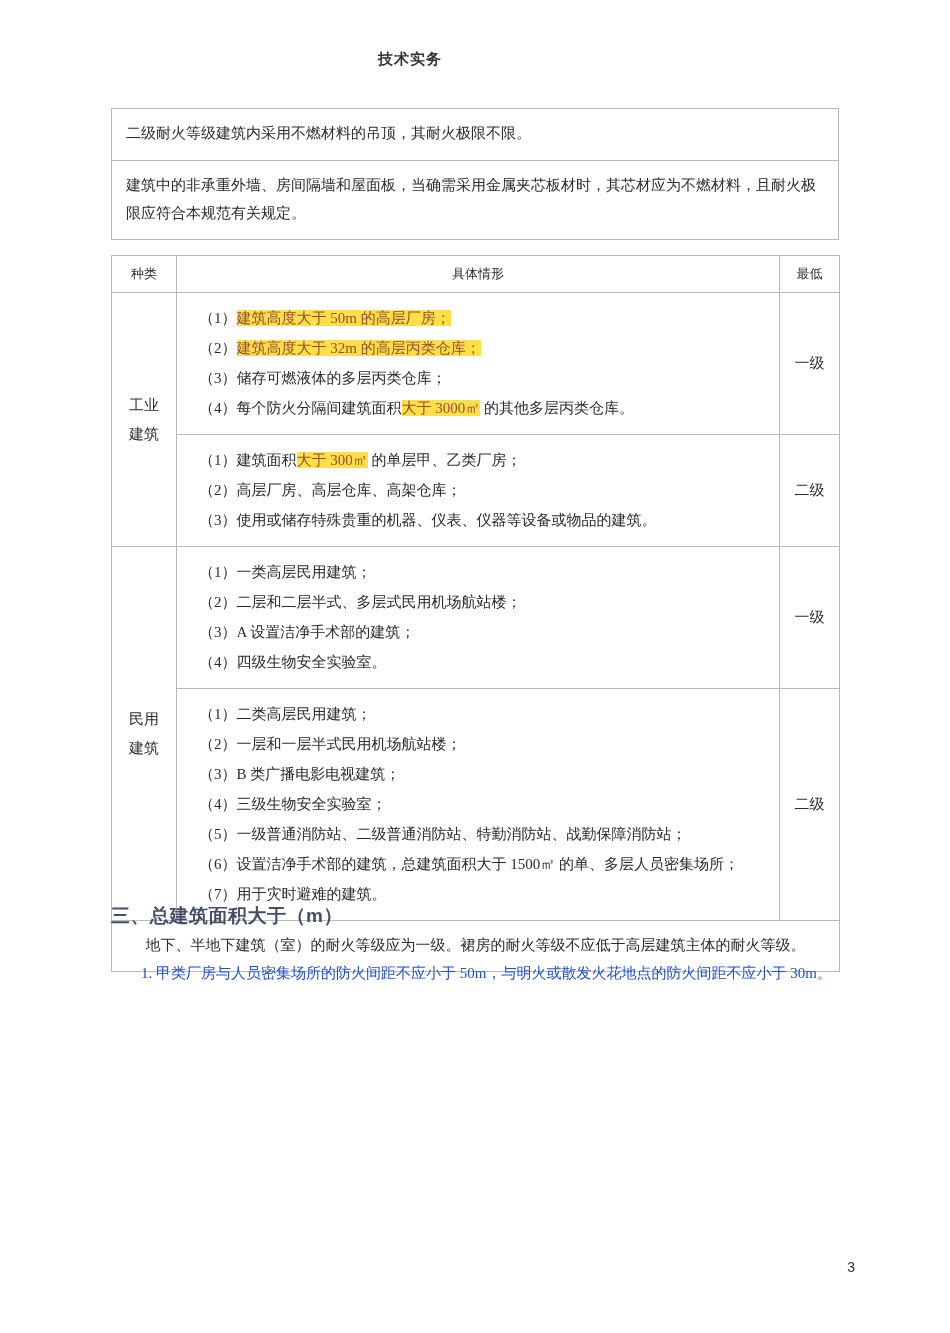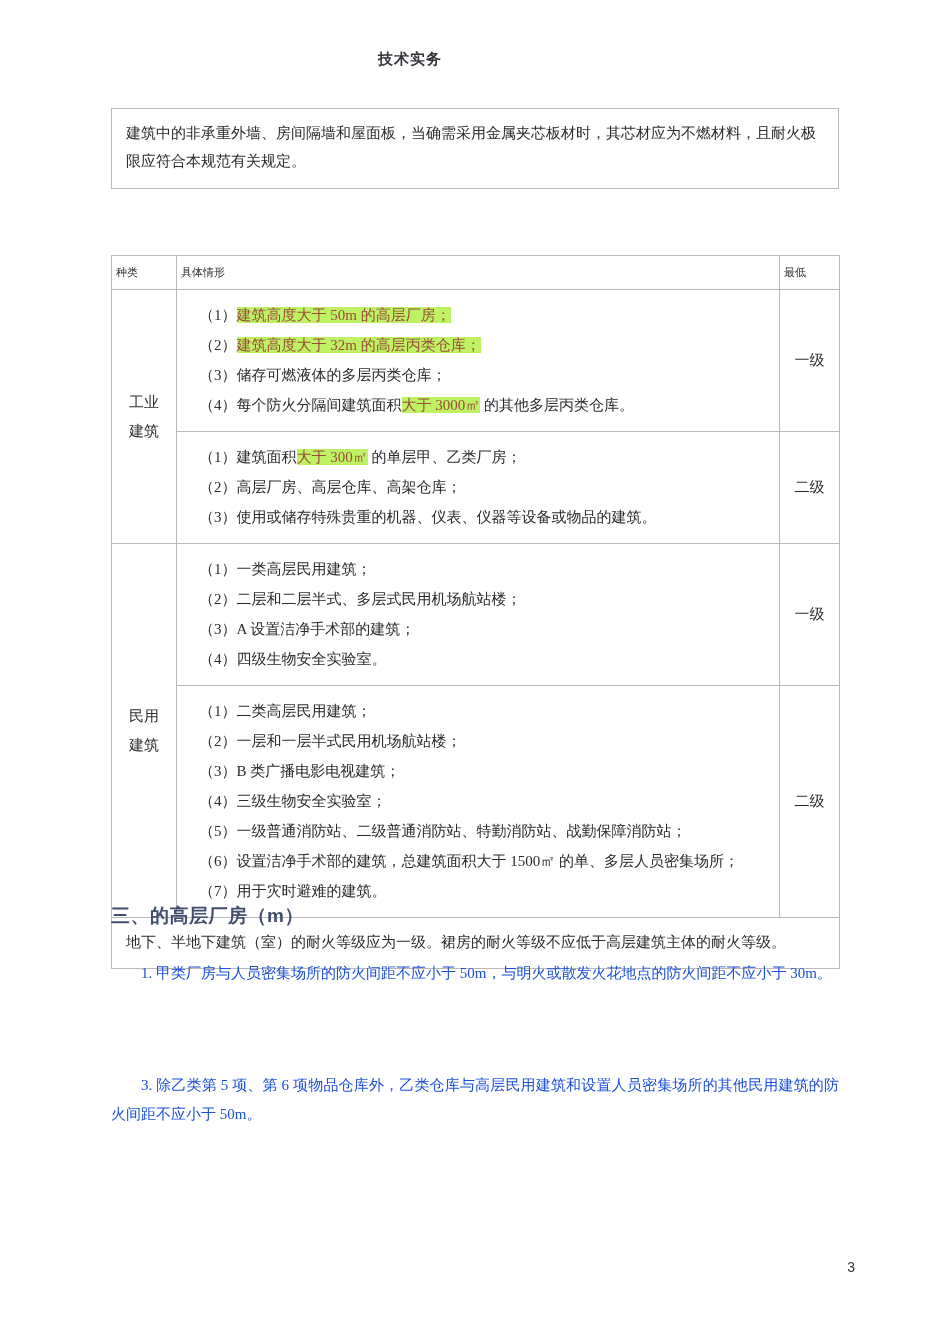--- a/index.html
+++ b/index.html
@@ -68,23 +68,23 @@
     table-layout: fixed;
   }
   .cls-table td, .cls-table th {
     border: 1px solid #b9b9b9;
     font-size: 15px;
     color: #2b2b2b;
     font-weight: normal;
     vertical-align: middle;
   }
   .cls-table th {
-    text-align: left;
+    text-align: center;
     padding: 9px 4px;
-    font-size: 11px;
+    font-size: 13px;
   }
   .col-kind   { width: 65px; }
   .col-detail { width: 603px; }
   .col-level  { width: 60px; }
 
   .kind-cell {
     text-align: center;
     line-height: 1.9;
     padding: 4px 2px;
   }
@@ -96,24 +96,25 @@
     padding: 10px 14px 11px 22px;
     line-height: 2.0;
   }
   .detail-cell .item {
     white-space: nowrap;
   }
 
   .full-cell {
     padding: 11px 14px 12px 14px;
     line-height: 1.8;
+    text-align: center;
   }
 
   .hl {
-    background: #bef264;
+    background: #fde047;
     color: #9a4a39;
   }
 
   
   .section-heading {
     position: absolute;
     left: 111px;
     top: 903px;
     font-family: "Liberation Sans", "DejaVu Sans", sans-serif;
     font-weight: bold;
@@ -154,20 +155,23 @@
 </style>
 </head>
 <body>
 
 <div class="page">
 
   <div class="doc-header">技术实务</div>
 
   <table class="note-table">
     <tbody>
+      <tr>
+        <td>二级耐火等级建筑内采用不燃材料的吊顶，其耐火极限不限。</td>
+      </tr>
       <tr>
         <td>建筑中的非承重外墙、房间隔墙和屋面板，当确需采用金属夹芯板材时，其芯材应为不燃材料，且耐火极限应符合本规范有关规定。</td>
       </tr>
     </tbody>
   </table>
 
   <table class="cls-table">
     <colgroup>
       <col class="col-kind">
       <col class="col-detail">
@@ -226,20 +230,19 @@
             <div class="item"><span>（7）</span><span>用于灾时避难的建筑。</span></div>
           </td>
           <td class="level-cell">二级</td>
         </tr>
         <tr>
           <td class="full-cell" colspan="3">地下、半地下建筑（室）的耐火等级应为一级。裙房的耐火等级不应低于高层建筑主体的耐火等级。</td>
         </tr>
       </tbody>
   </table>
 
-  <div class="section-heading">三、的高层厂房（m）</div>
+  <div class="section-heading">三、总建筑面积大于（m）</div>
 
   <p class="para" id="para-1">1. 甲类厂房与人员密集场所的防火间距不应小于 50m，与明火或散发火花地点的防火间距不应小于 30m。</p>
-  <p class="para" id="para-3">3. 除乙类第 5 项、第 6 项物品仓库外，乙类仓库与高层民用建筑和设置人员密集场所的其他民用建筑的防火间距不应小于 50m。</p>
 
   <div class="page-number">3</div>
 
 </div>
 
 </body></html>

